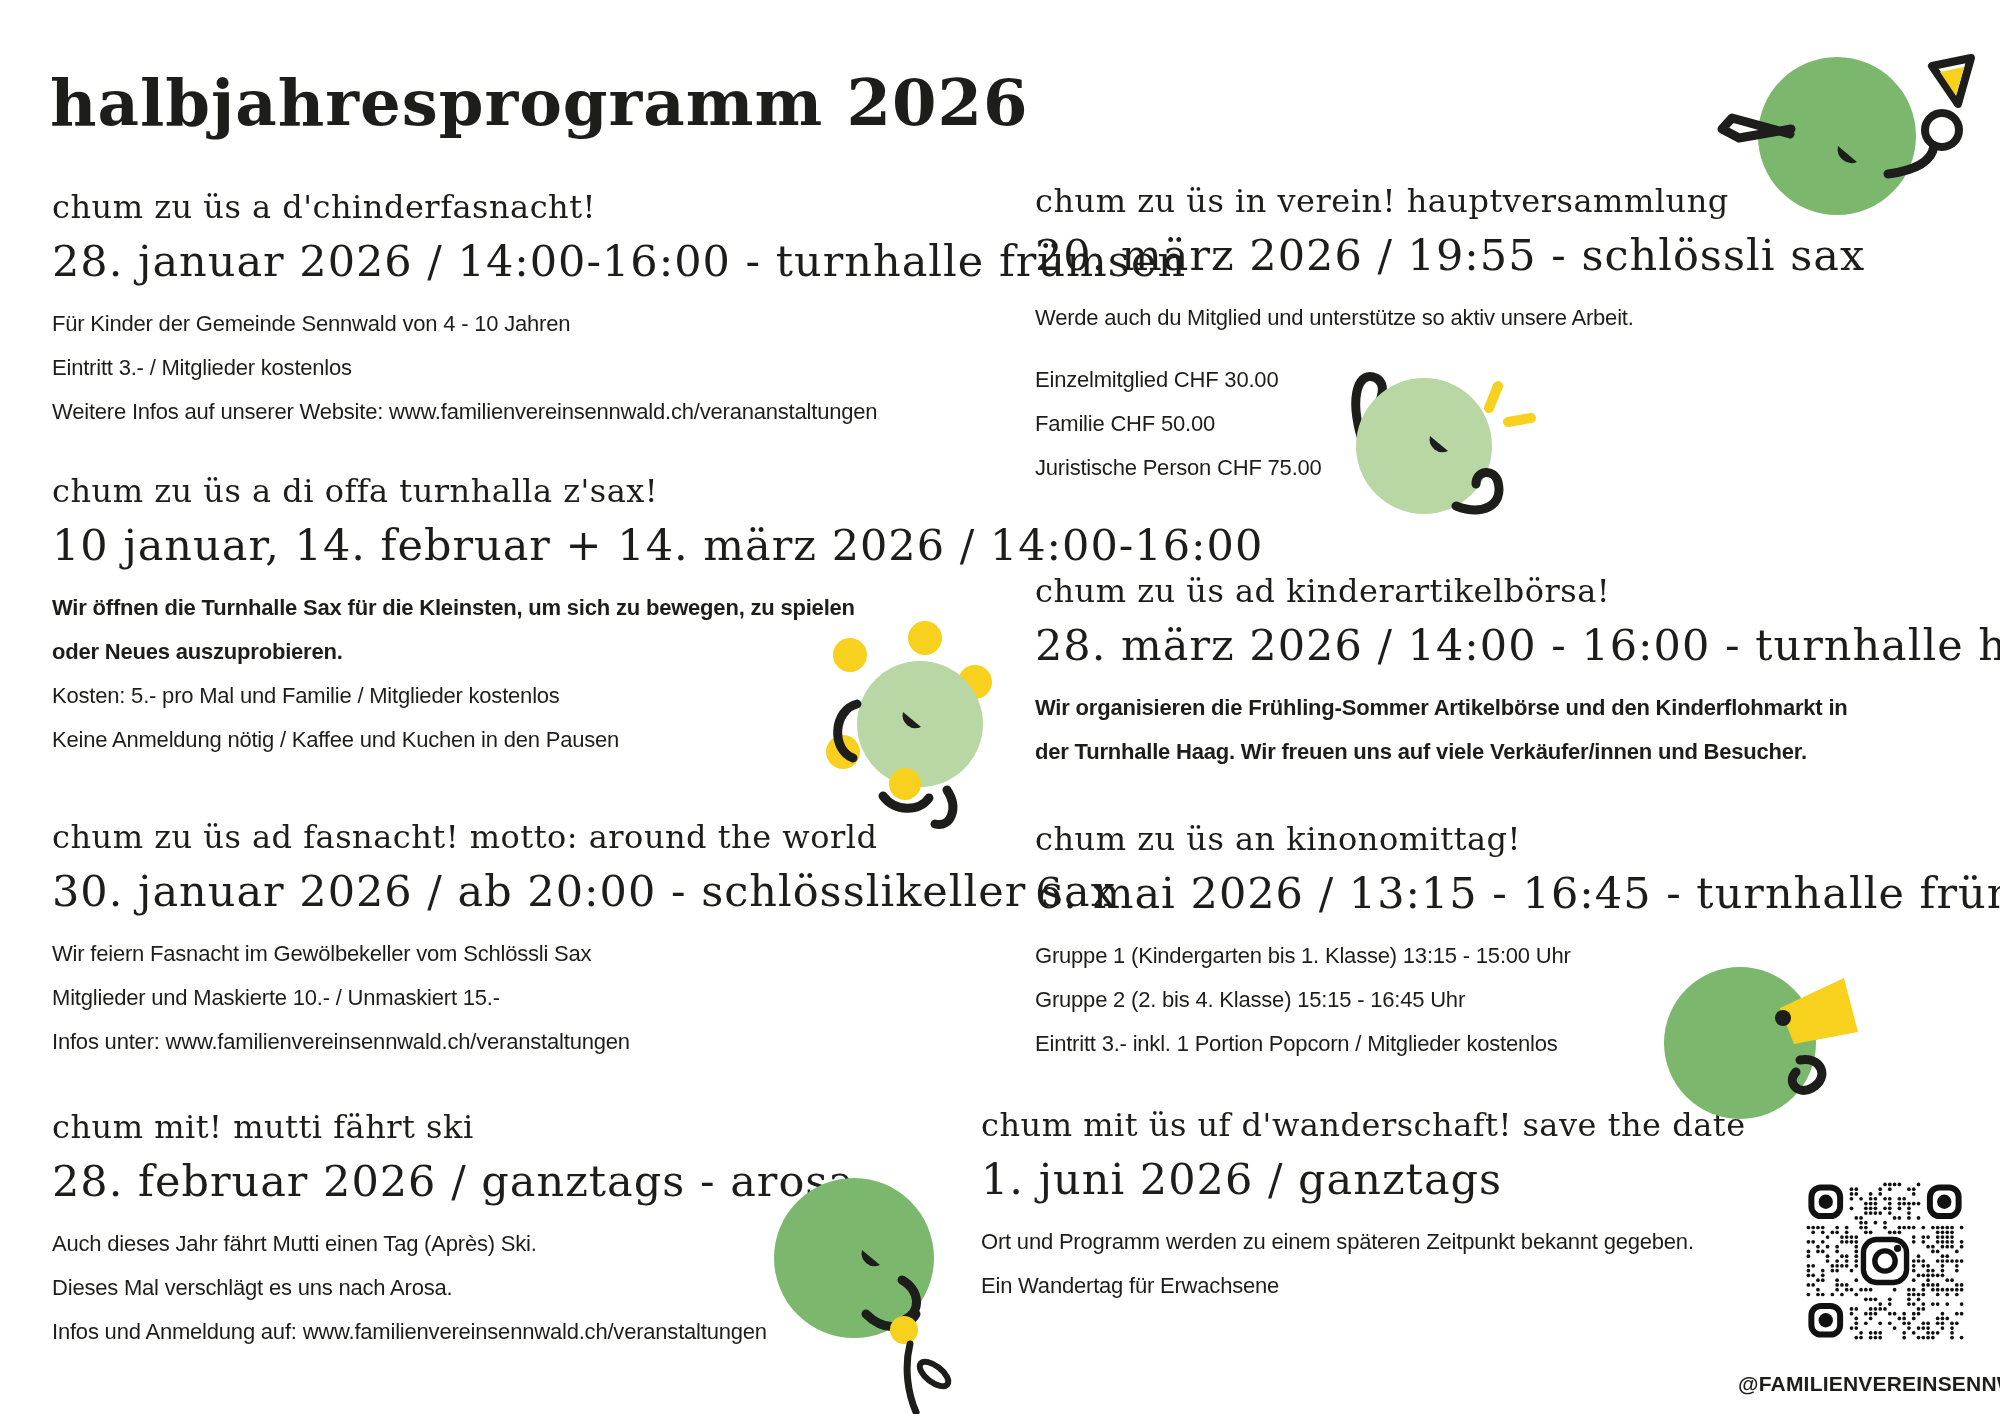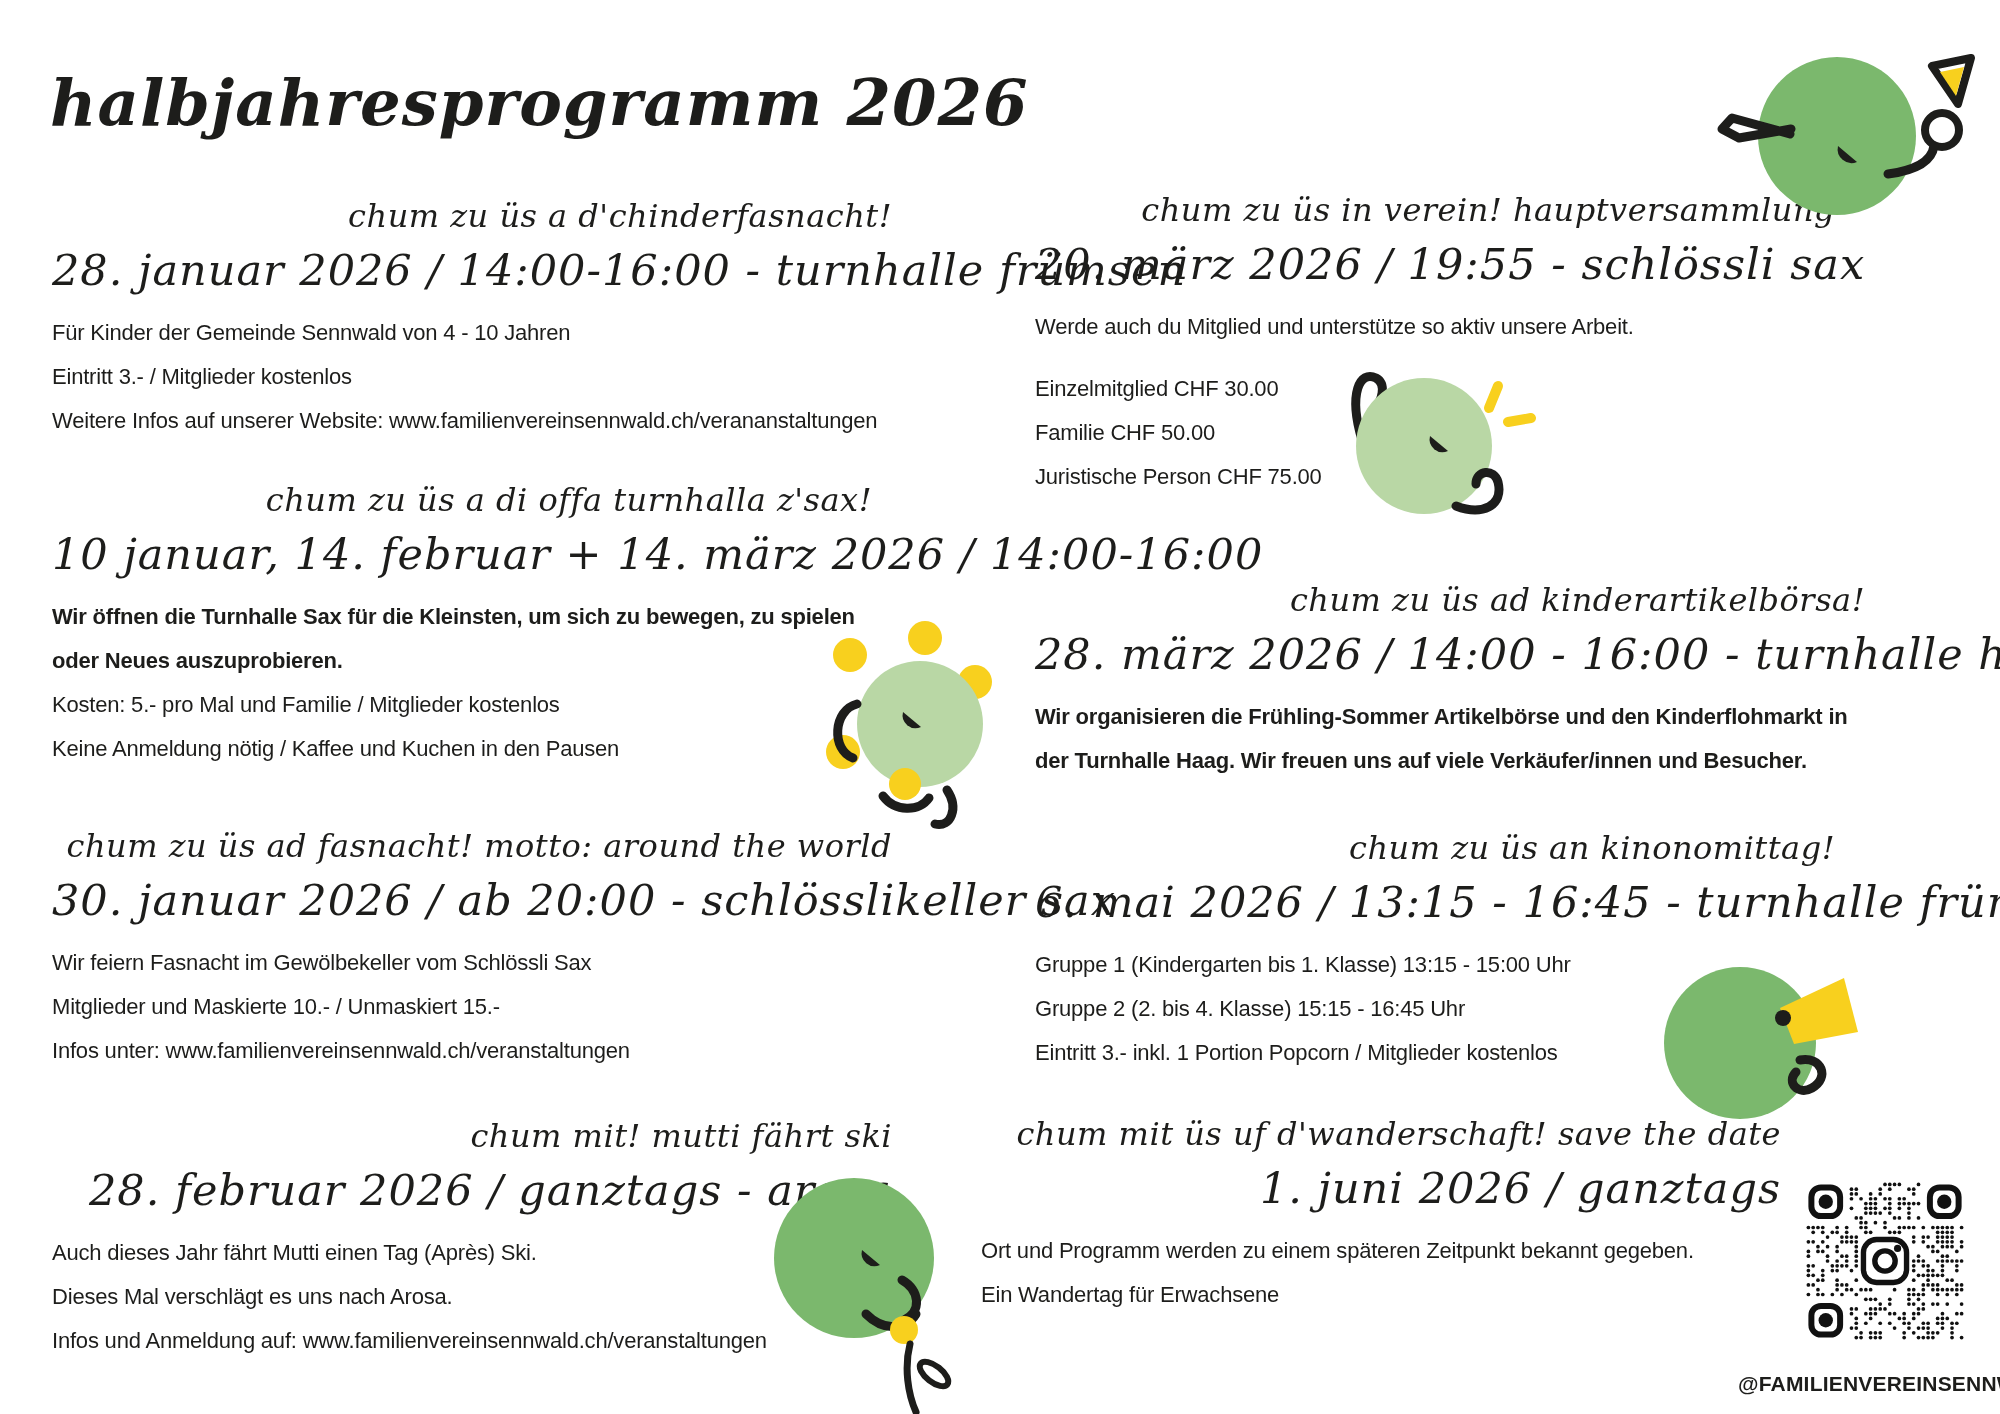--- a/index.html
+++ b/index.html
@@ -1,20 +1,20 @@
 <!DOCTYPE html>
 <html><head>
 <meta charset="utf-8">
 <style>
   html,body{margin:0;padding:0;background:#ffffff;}
   .page{position:relative;width:2000px;height:1414px;background:#ffffff;overflow:hidden;
         font-family:"Liberation Sans",sans-serif;color:#1d1d1b;}
-  .script{font-family:"DejaVu Serif",serif;font-style:italic;white-space:nowrap;text-align:right;}
+  .script{font-family:"DejaVu Serif",serif;white-space:nowrap;}
   .title{position:absolute;left:50px;top:22px;font-size:64px;font-weight:700;letter-spacing:1px;}
-  .event{position:absolute;margin-top:9px;}
+  .event{position:absolute;}
   .h-script{font-size:32px;font-weight:400;margin:0 0 10px 0;letter-spacing:0.5px;}
   .d-script{font-size:43px;font-weight:400;margin:0 0 16px 0;letter-spacing:1px;}
   .line{font-size:22px;line-height:44px;margin:0;letter-spacing:-0.2px;white-space:nowrap;}
   .line.wrap{white-space:normal;font-weight:bold;}
   .fees{margin-top:18px;}
   .blob{position:absolute;}
   .qr{position:absolute;left:1806px;top:1182px;}
   .handle{position:absolute;left:1738px;top:1372px;font-size:21px;font-weight:600;
           letter-spacing:0.2px;white-space:nowrap;}
 </style>

